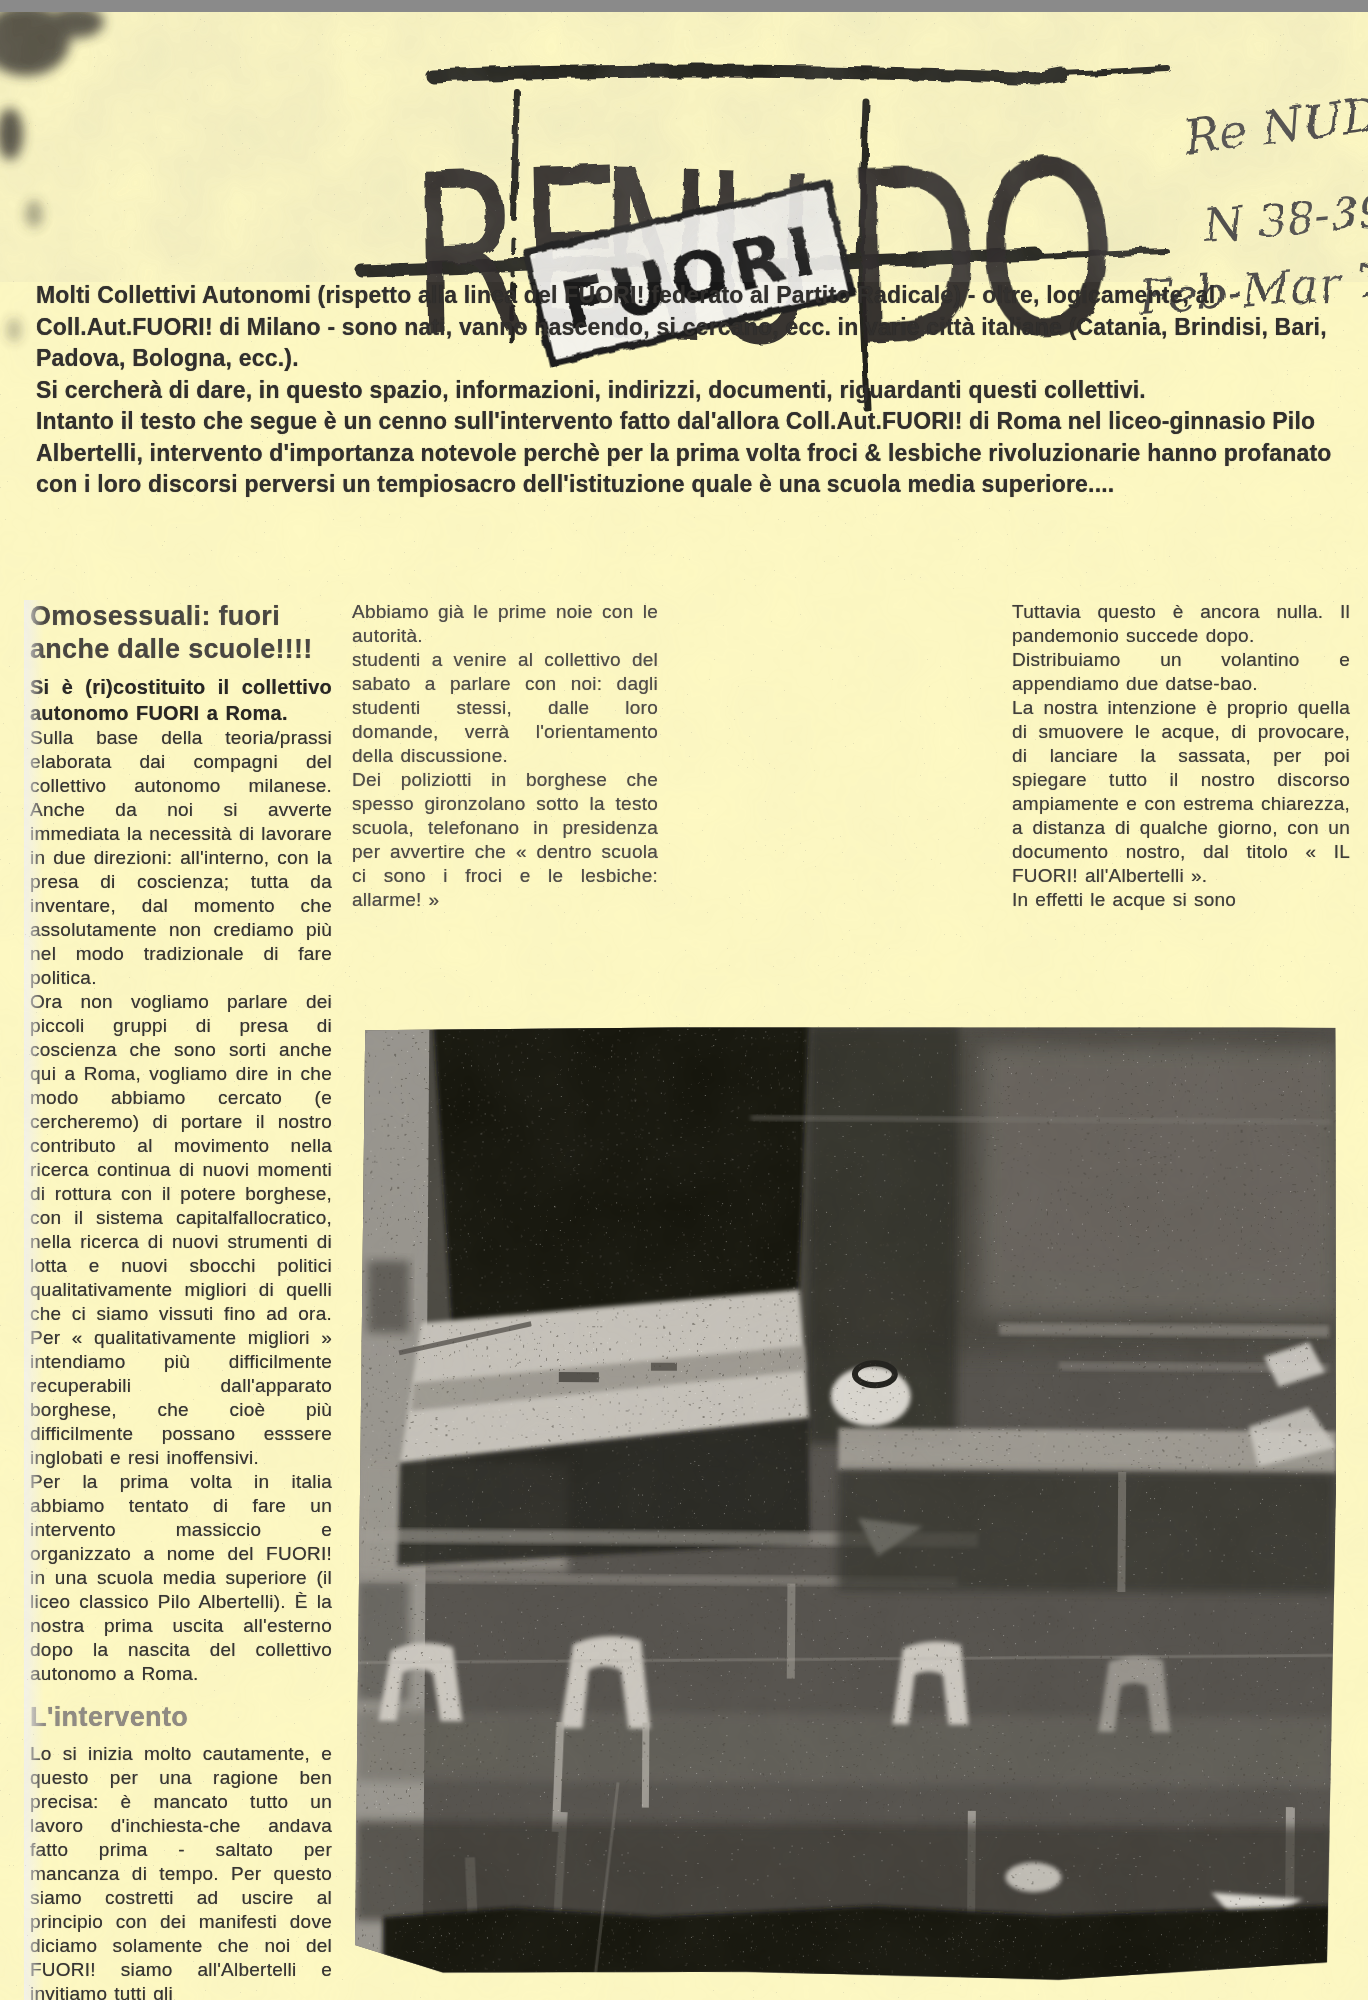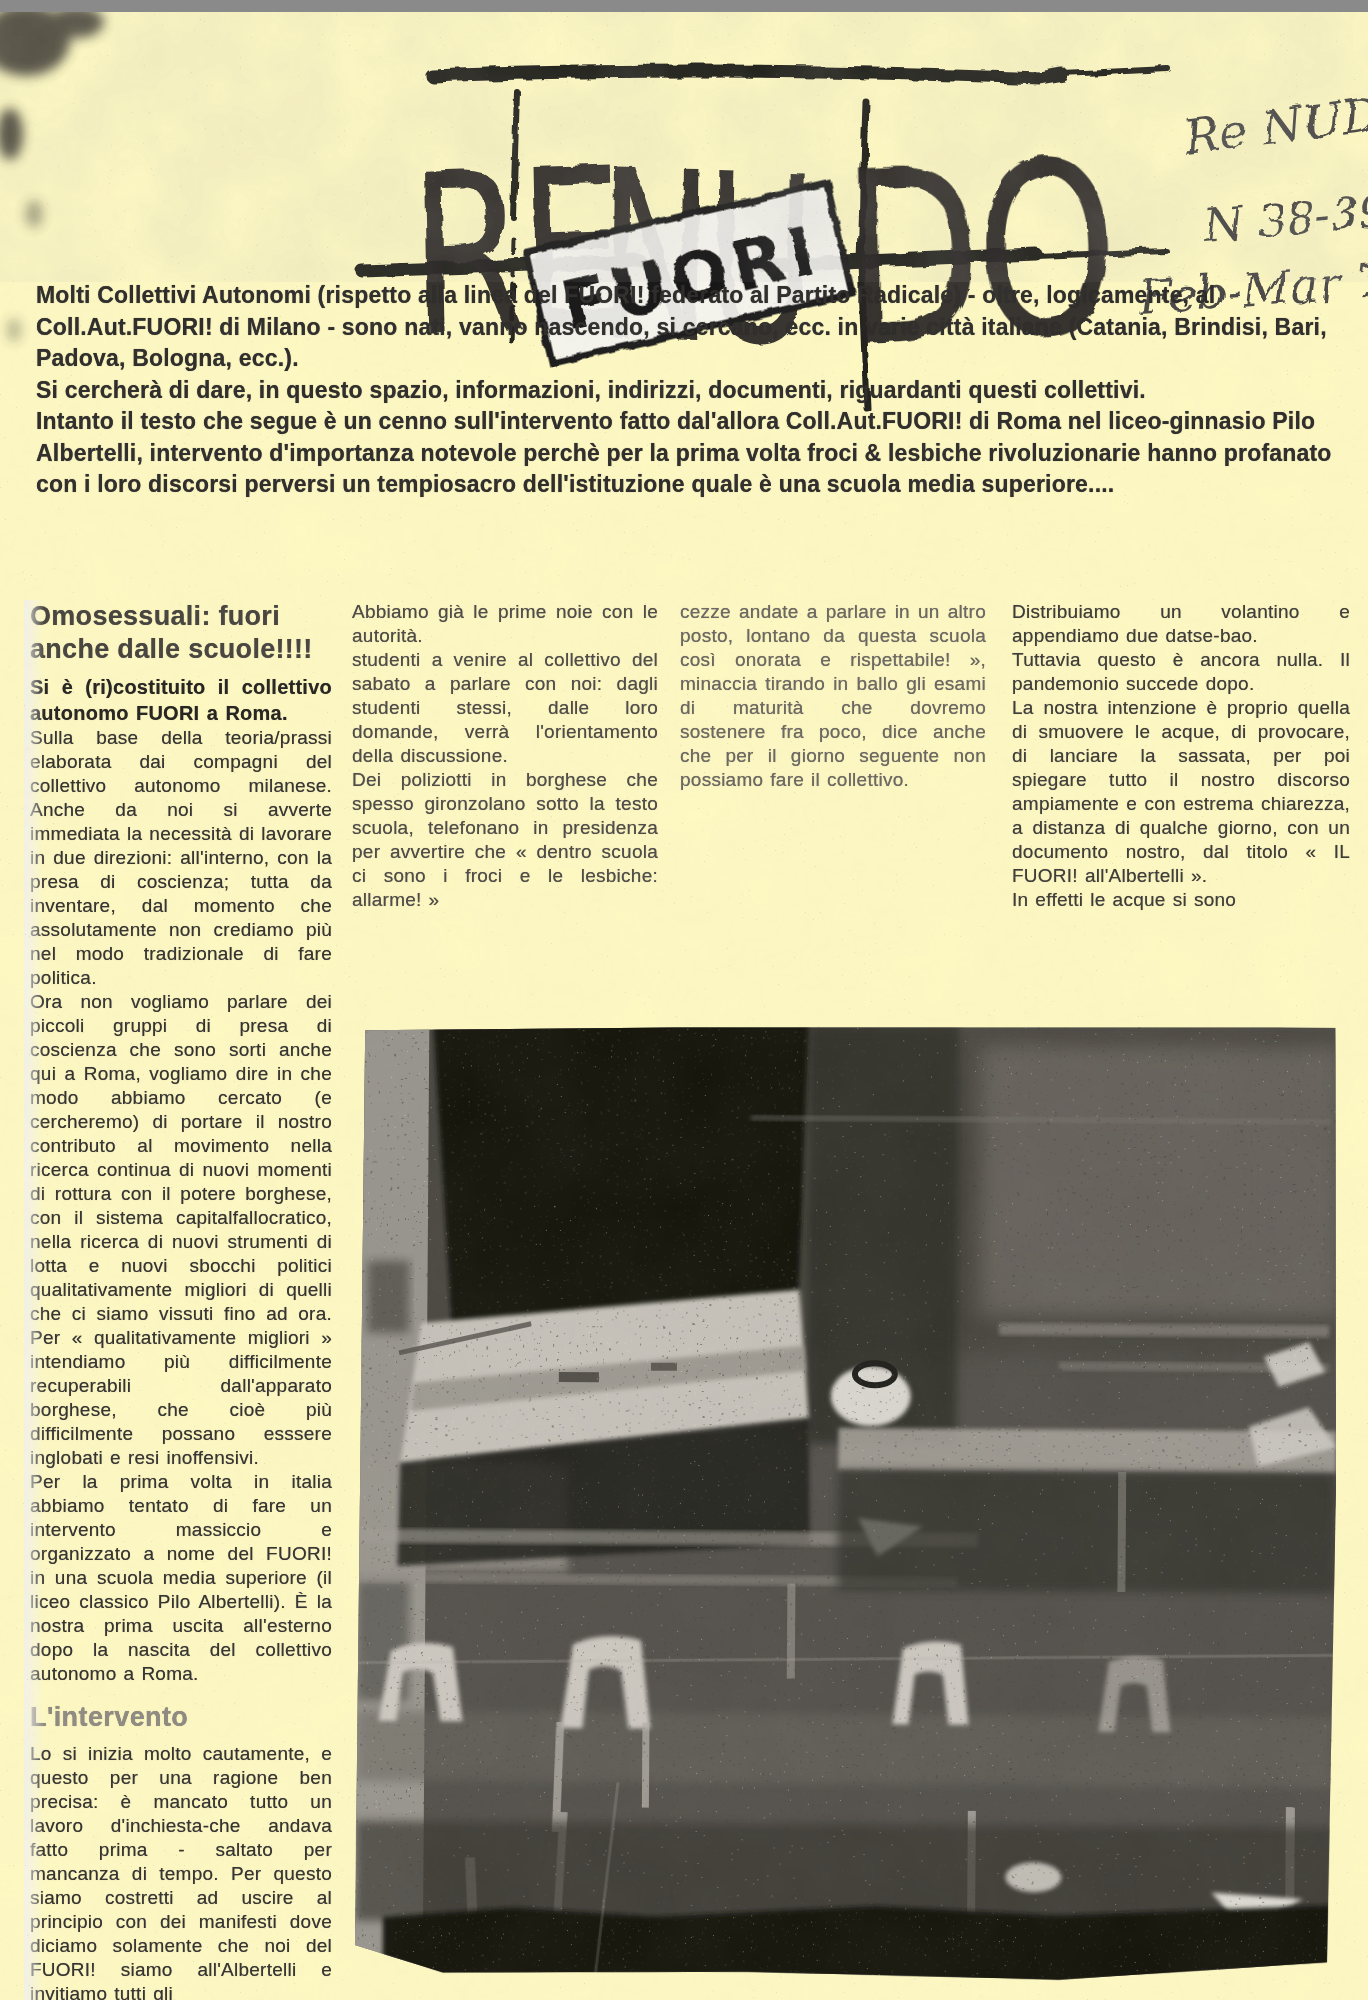--- a/index.html
+++ b/index.html
@@ -120,26 +120,25 @@
     <p>Lo si inizia molto cautamente, e questo per una ragione ben precisa: è mancato tutto un lavoro d'inchiesta-che andava fatto prima - saltato per mancanza di tempo. Per questo siamo costretti ad uscire al principio con dei manifesti dove diciamo solamente che noi del FUORI! siamo all'Albertelli e invitiamo tutti gli</p>
   </div>
 
   <div class="col col2">
     <p>Abbiamo già le prime noie con le autorità.</p>
     <p>studenti a venire al collettivo del sabato a parlare con noi: dagli studenti stessi, dalle loro domande, verrà l'orientamento della discussione.</p>
     <p>Dei poliziotti in borghese che spesso gironzolano sotto la testo scuola, telefonano in presidenza per avvertire che « dentro scuola ci sono i froci e le lesbiche: allarme! »</p>
   </div>
 
   <div class="col col3">
-    <p>cezze andate a parlare in un altro posto, lontano da questa scuola così onorata e rispettabile! », minaccia tirando in ballo gli esami di maturità che dovremo sostenere fra poco, dice anche che per il giorno seguente non possiamo fare il collettivo.</p>
   </div>
 
   <div class="col col4">
+    <p>Tuttavia questo è ancora nulla. Il pandemonio succede dopo.</p>
     <p>Distribuiamo un volantino e appendiamo due datse-bao.</p>
-    <p>Tuttavia questo è ancora nulla. Il pandemonio succede dopo.</p>
     <p>La nostra intenzione è proprio quella di smuovere le acque, di provocare, di lanciare la sassata, per poi spiegare tutto il nostro discorso ampiamente e con estrema chiarezza, a distanza di qualche giorno, con un documento nostro, dal titolo « IL FUORI! all'Albertelli ».</p>
     <p>In effetti le acque si sono</p>
   </div>
 
   <div class="photo">
     <svg width="978" height="958" viewBox="0 0 978 958">
       <defs>
         <filter id="pb2">
             <feGaussianBlur stdDeviation="2"></feGaussianBlur>
           </filter>

